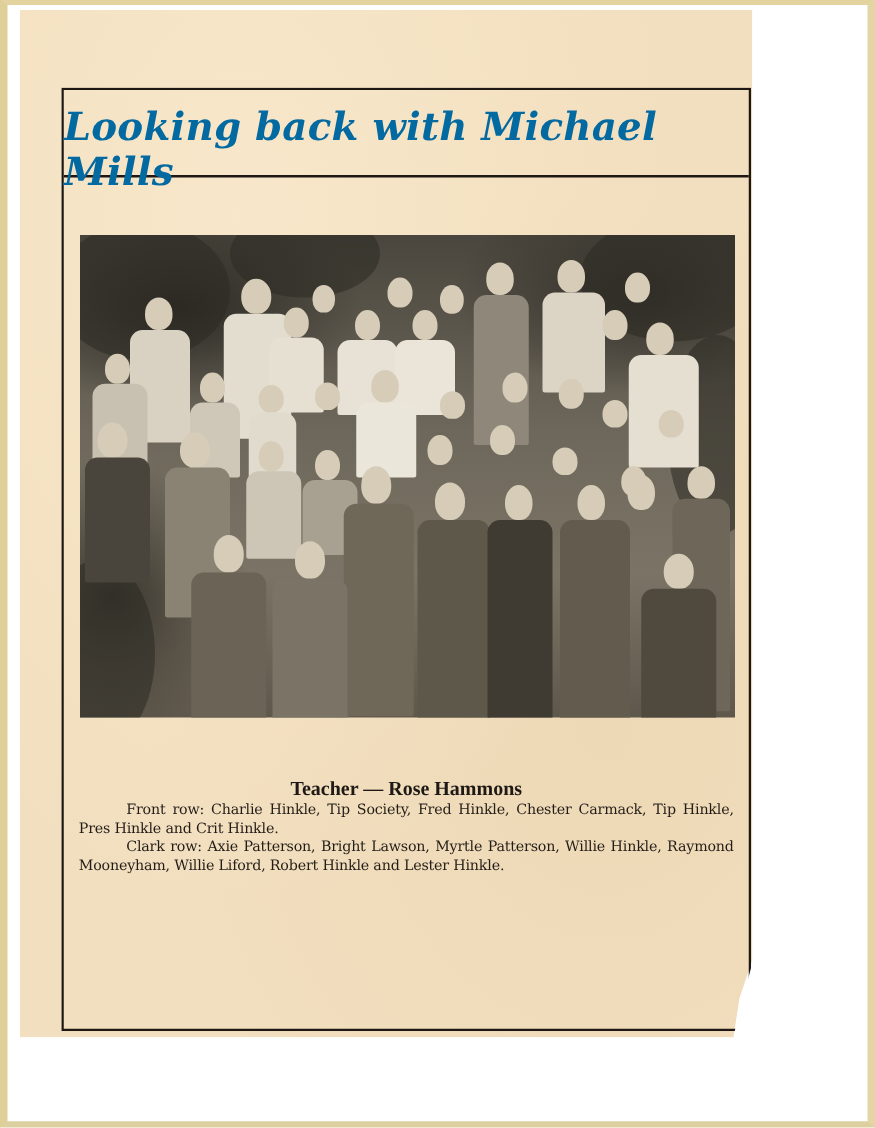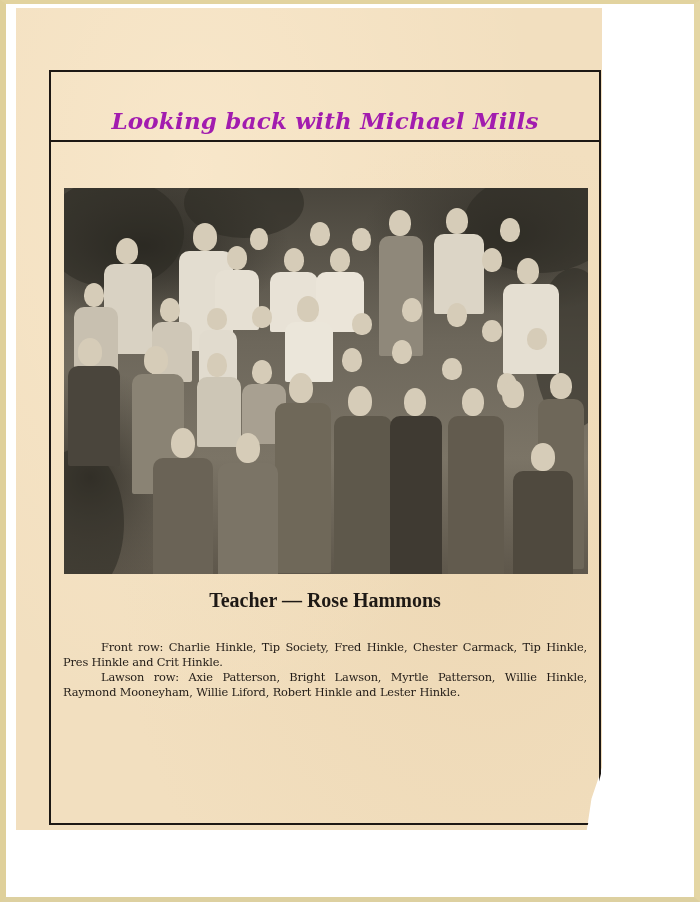--- a/index.html
+++ b/index.html
@@ -39,21 +39,21 @@
       clip-path: polygon(0 0, 100% 0, 100% 93.2%, 97.6% 100%, 0 100%);
     }
     .header-title {
       position: absolute; left: 0; top: 0; width: 100%; height: 68px;
       display: flex; align-items: center; justify-content: center;
       border-bottom: 2px solid #1d1814;
     }
     .header-title span {
       font-family: "DejaVu Serif", serif;
       font-style: italic; font-weight: bold;
-      font-size: 23px; color: #a21caf;
+      font-size: 31px; color: #0369a1;
       letter-spacing: 0.2px;
       margin-top: 28px;
     }
     .header-sub {
       position: absolute; left: 0; top: 70px; width: 100%; height: 34px;
       display: flex; align-items: center; justify-content: center;
       border-bottom: 2px solid #1d1814;
     }
     .header-sub span {
       font-family: "Liberation Serif", serif;
@@ -87,23 +87,23 @@
     .caption {
       position: absolute; left: 0; width: 100%;
       text-align: center; color: #1e1915;
     }
     .caption-title {
       top: 508px;
       font-family: "Liberation Serif", serif;
       font-weight: bold; font-size: 27px;
     }
     .caption-teacher {
-      top: 517px;
+      top: 551px;
       font-family: "Liberation Serif", serif;
-      font-weight: bold; font-size: 20px;
+      font-weight: bold; font-size: 16px;
     }
     .names {
       position: absolute; left: 12px; top: 568px; width: 524px;
       font-family: "DejaVu Serif", serif;
       font-size: 11.4px; line-height: 15px;
       color: #221c17;
       text-align: justify;
       letter-spacing: -0.15px;
     }
     .names p { margin: 0; text-indent: 38px; }
@@ -278,15 +278,15 @@
     <div class="person" style="left:455px;top:255px;">
       <div class="head" style="left:12px;top:0;width:24px;height:28px;"></div>
       <div class="body" style="left:-6px;top:28px;width:60px;height:120px;background:#4f493e;"></div>
     </div>
   </div>
 
   <div class="caption caption-teacher">Teacher — Rose Hammons</div>
 
   <div class="names">
     <p><span>Front row:</span> <span>Charlie Hinkle, Tip Society, Fred Hinkle, Chester Carmack, Tip Hinkle, Pres Hinkle and Crit Hinkle.</span></p>
-    <p><span>Lawson row:</span> <span>Axie Patterson, Bright Lawson, Myrtle Patterson, Willie Hinkle, Raymond Mooneyham, Willie Liford, Robert Hinkle and Lester Hinkle.</span></p>
+    <p><span>Clark row:</span> <span>Axie Patterson, Bright Lawson, Myrtle Patterson, Willie Hinkle, Raymond Mooneyham, Willie Liford, Robert Hinkle and Lester Hinkle.</span></p>
   </div>
 </div>
 
 </body></html>

